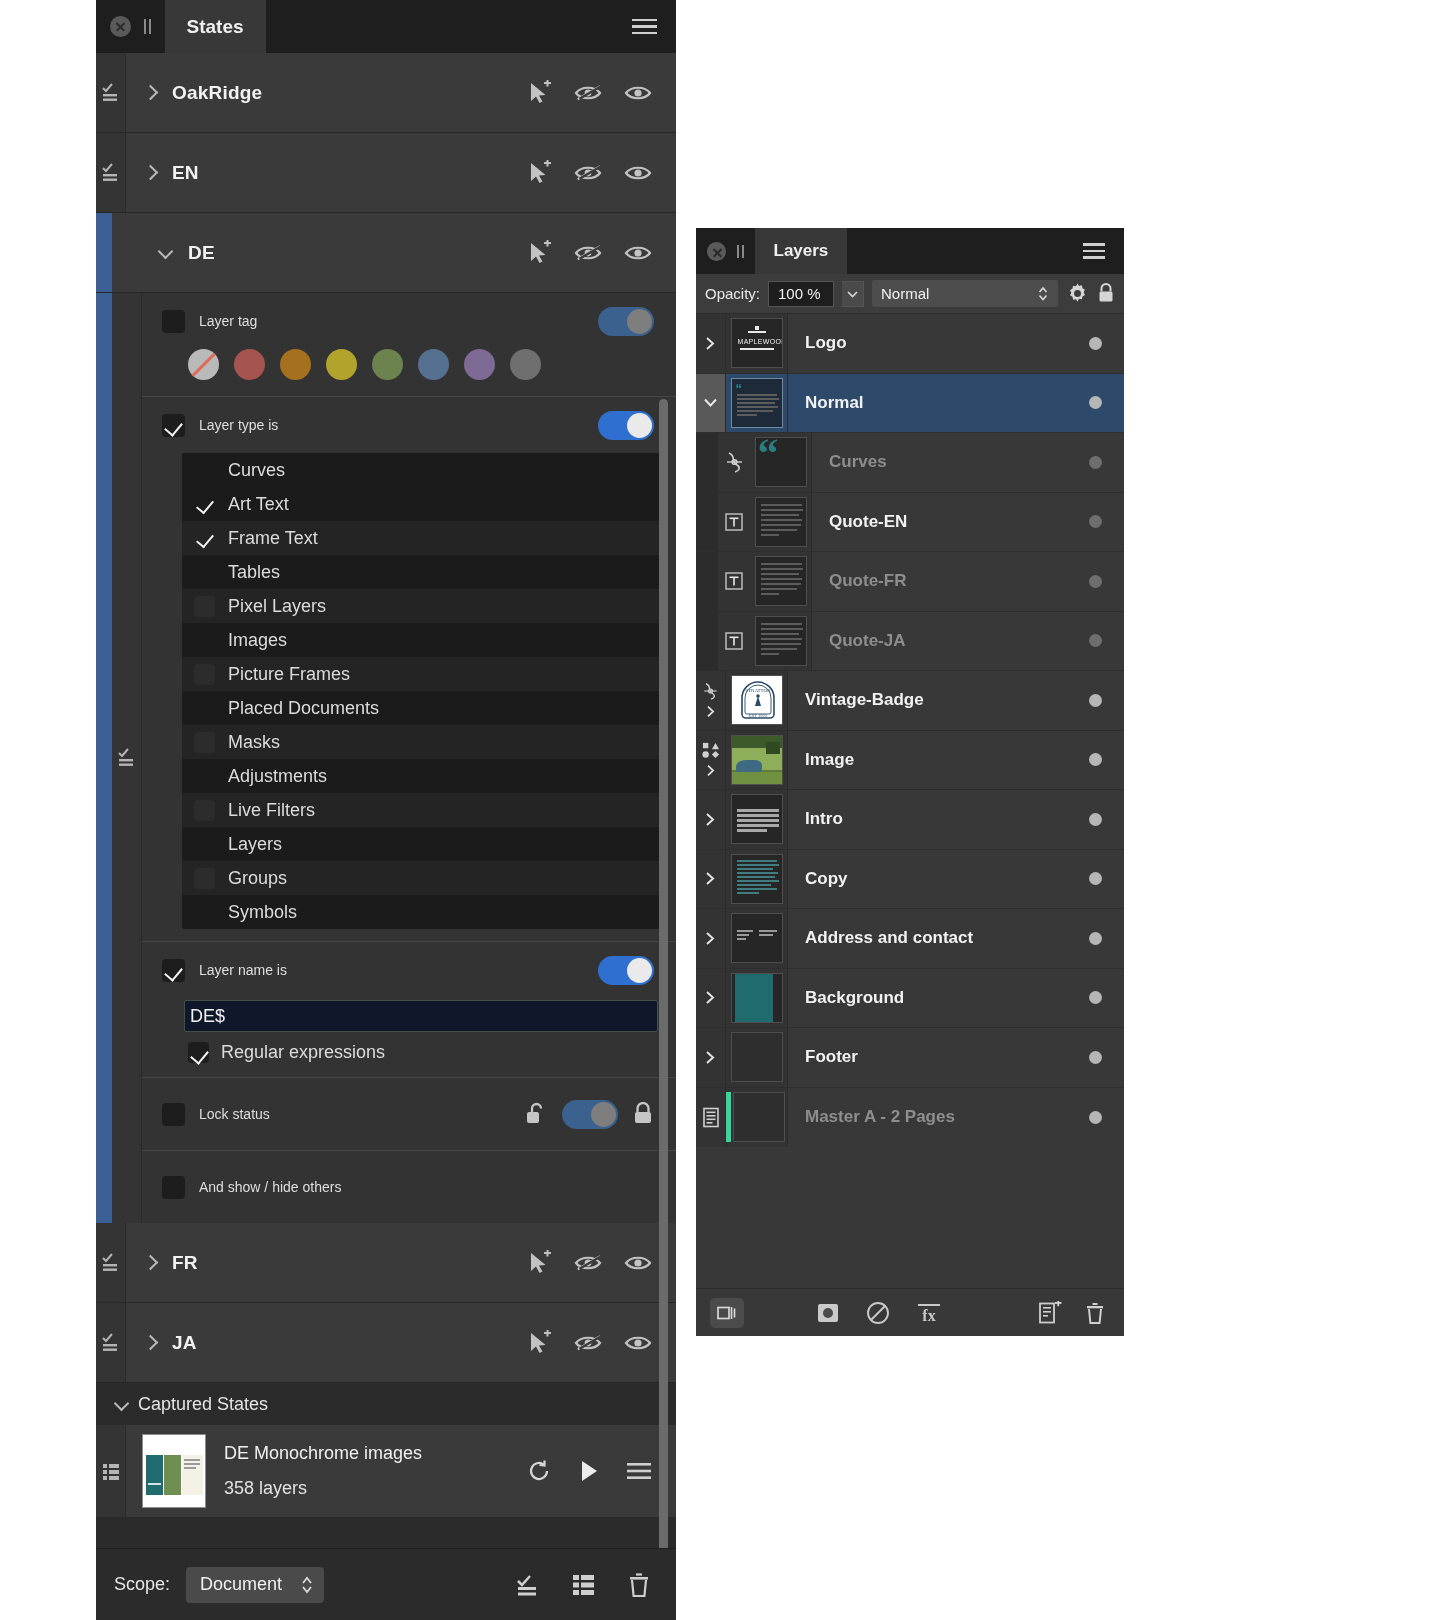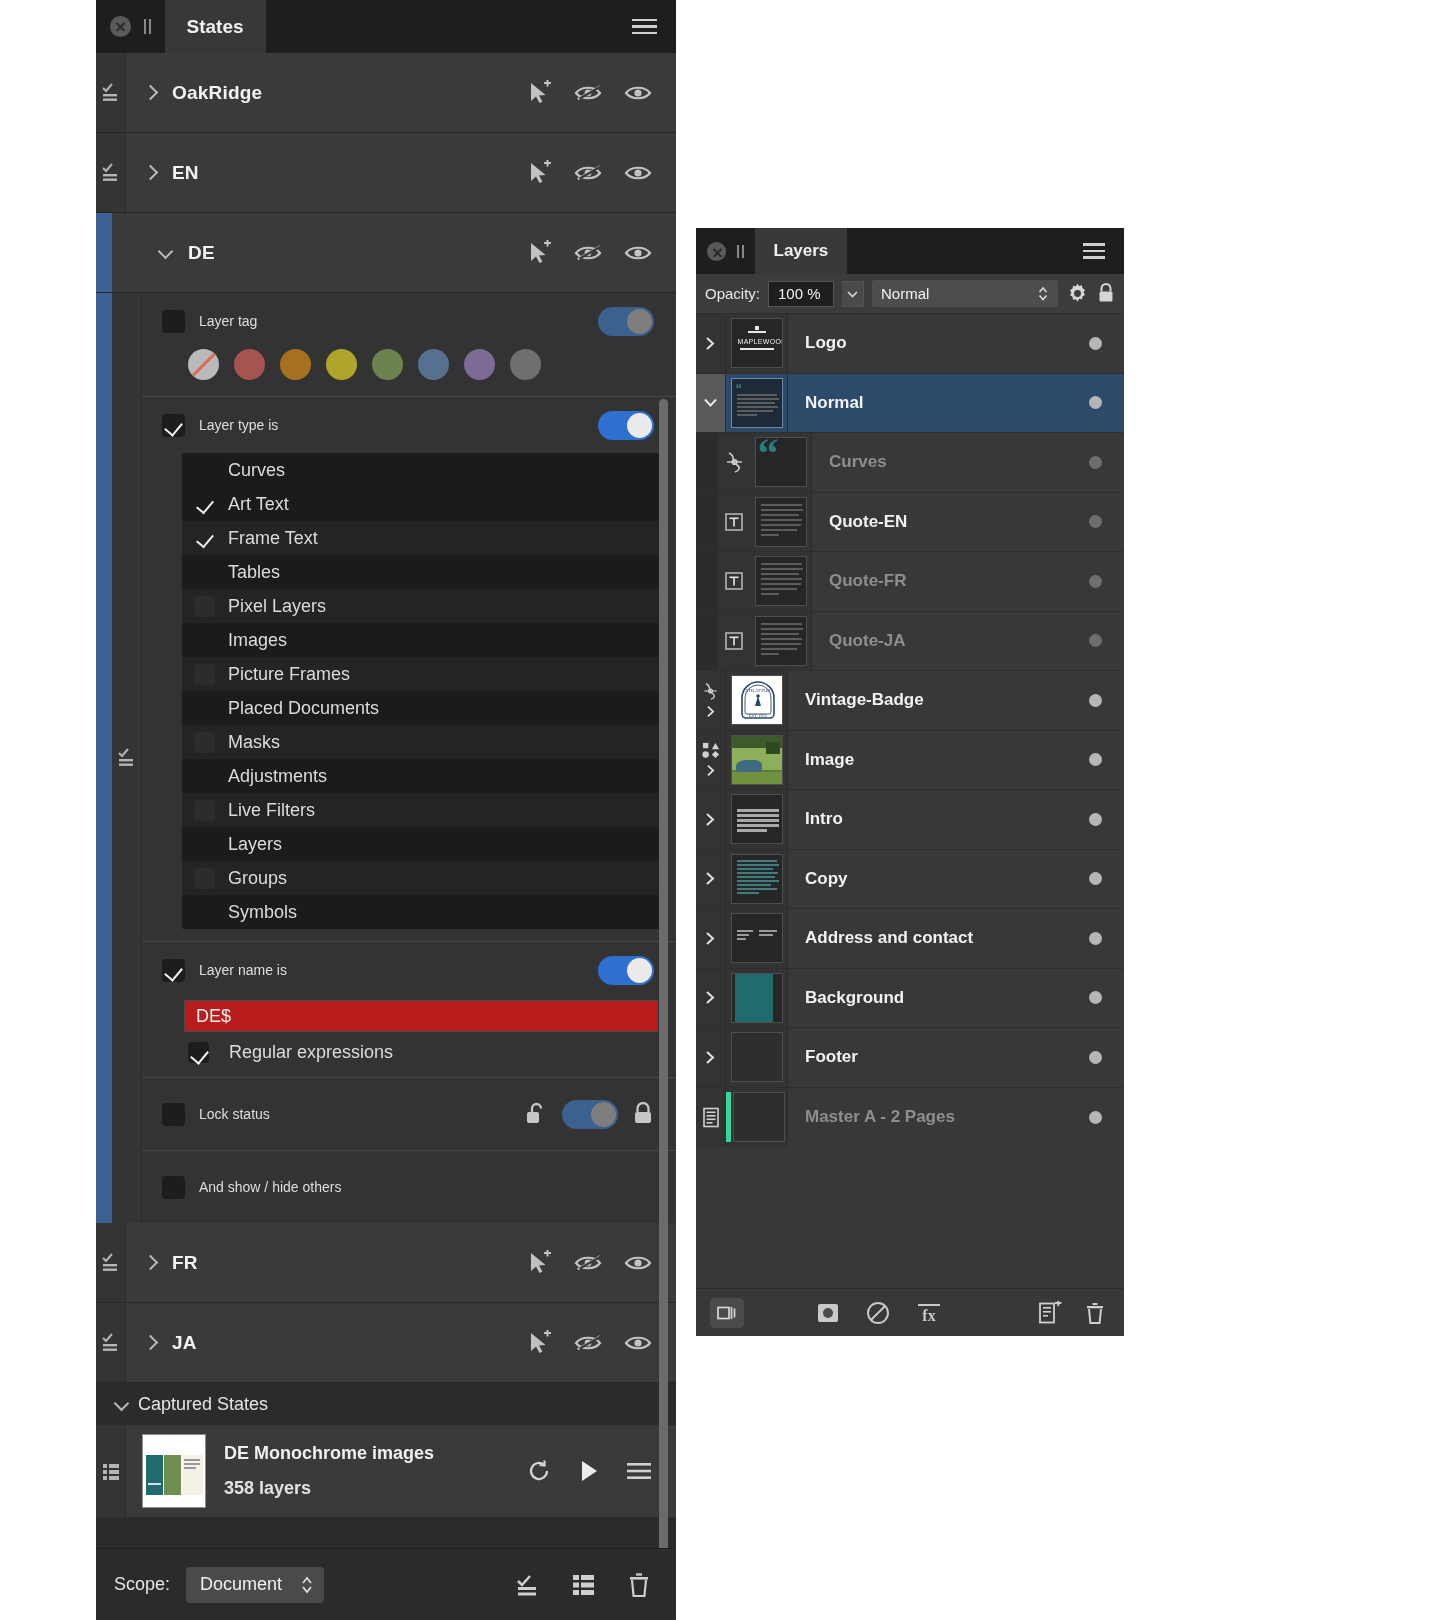--- a/index.html
+++ b/index.html
@@ -143,48 +143,48 @@
   .ti-box.invisible { background: transparent; }
   .ti-box.checked { background: transparent; }
   .ti-box.checked::after {
     content: ""; position: absolute; left: 6px; top: 3px;
     width: 8px; height: 14px;
     border-right: 2.5px solid #f2f2f2; border-bottom: 2.5px solid #f2f2f2;
     transform: rotate(40deg);
   }
 
   .name-input {
-    margin: 2px 18px 10px 42px; height: 32px; background: #b91c1c;
+    margin: 2px 18px 10px 42px; height: 32px; background: #0f172a;
     border: 1px solid #4a4a4a; border-radius: 2px;
-    display: flex; align-items: center; padding-left: 11px;
+    display: flex; align-items: center; padding-left: 5px;
     font-size: 18px; color: #f0f0f0;
   }
   .regex-row {
-    display: flex; align-items: center; gap: 20px;
+    display: flex; align-items: center; gap: 12px;
     padding: 0 0 14px 46px; font-size: 18px; color: #dcdcdc;
   }
   .lock-icons { margin-left: auto; display: flex; align-items: center; gap: 14px; }
 
   
   .captured-head {
     display: flex; align-items: center; gap: 10px;
     height: 42px; padding-left: 18px;
     background: #2b2b2b; font-size: 18px; color: #e4e4e4;
   }
   .cap-row { display: flex; align-items: stretch; height: 92px; background: #3a3a3a; }
   .cap-gutter {
     width: 30px; flex: none; background: #343434;
     display: flex; align-items: center; justify-content: center;
     border-right: 1px solid #2b2b2b;
   }
   .cap-thumb {
     width: 64px; height: 74px; margin: 9px 0 9px 16px; flex: none;
     background: #ffffff; border: 1px solid #8d8d8d; position: relative; overflow: hidden;
   }
-  .cap-text { padding-left: 18px; display: flex; flex-direction: column; justify-content: center; gap: 14px; font-weight: bold; }
+  .cap-text { padding-left: 18px; display: flex; flex-direction: column; justify-content: center; gap: 14px; }
   .cap-title { font-size: 18px; color: #f0f0f0; }
   .cap-sub { font-size: 18px; color: #e2e2e2; }
   .cap-icons { margin-left: auto; display: flex; align-items: center; gap: 26px; padding-right: 24px; }
 
   .states-footer {
     height: 72px; flex: none; background: #2b2b2b;
     display: flex; align-items: center; padding: 0 24px 0 18px; gap: 16px;
     border-top: 1px solid #202020;
   }
   .scope-label { font-size: 18px; color: #e6e6e6; }

